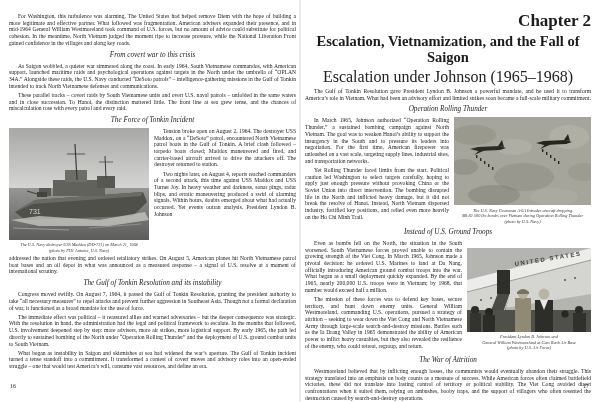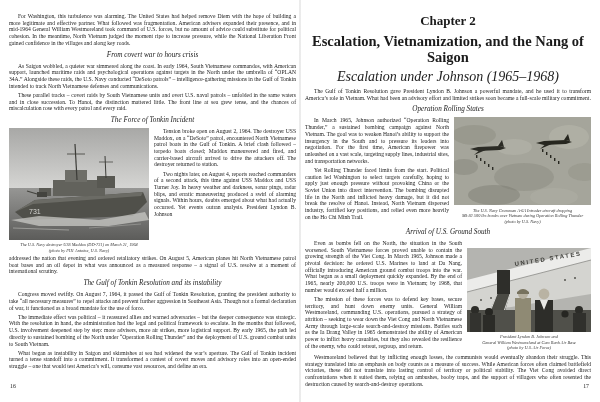--- a/index.html
+++ b/index.html
@@ -18,23 +18,23 @@
   .page-right { padding:11px 9px 0 5px; }
 
   .para {
     font-size:5.6px; line-height:6.7px; text-align:justify;
     text-indent:9px; margin:0 0 2.5px 0;
   }
   .h-italic {
     font-style:italic; text-align:center; font-size:7.2px; line-height:8px;
     margin:4px 0 4px 0; color:#222; font-weight:normal;
   }
-  .chapter-label { text-align:center; font-weight:bold; font-size:13px; line-height:15px; margin:2px 0 5px 0; }
+  .chapter-label { text-align:right; font-weight:bold; font-size:17px; line-height:15px; margin:2px 0 5px 0; }
   .chapter-title { text-align:center; font-weight:bold; font-size:14.5px; line-height:16px; margin:0 0 6px 0; }
-  .section-title { text-align:center; font-size:14px; line-height:12px; margin:0 0 5px 0; color:#222;font-style:italic; }
+  .section-title { text-align:center; font-size:16px; line-height:12px; margin:0 0 5px 0; color:#222; }
 
   .cols { display:flex; gap:5px; margin-bottom:2px; }
   .col-text { flex:1; min-width:0; }
   .figure { flex:0 0 auto; }
   .figure svg { display:block; }
   .figcap {
     font-size:4.3px; line-height:5.3px; font-style:italic;
     text-align:center; color:#333; margin-top:2.5px;
   }
   .pagenum { position:absolute; bottom:13px; font-size:5.8px; color:#1b1b1b; }
@@ -43,21 +43,21 @@
 </style>
 </head>
 <body>
 
 <div class="book">
   <div class="gutter"></div>
 
   <div class="page page-left">
     <p class="para">For Washington, this turbulence was alarming. The United States had helped remove Diem with the hope of building a more legitimate and effective partner. What followed was fragmentation. American advisers expanded their presence, and in mid-1964 General William Westmoreland took command of U.S. forces, but no amount of advice could substitute for political cohesion. In the meantime, North Vietnam judged the moment ripe to increase pressure, while the National Liberation Front gained confidence in the villages and along key roads.</p>
 
-    <div class="h-italic">From covert war to hours crisis</div>
+    <div class="h-italic">From covert war to this crisis</div>
 
     <p class="para">As Saigon wobbled, a quieter war simmered along the coast. In early 1964, South Vietnamese commandos, with American support, launched maritime raids and psychological operations against targets in the North under the umbrella of “OPLAN 34A.” Alongside these raids, the U.S. Navy conducted “DeSoto patrols” – intelligence-gathering missions in the Gulf of Tonkin intended to track North Vietnamese defenses and communications.</p>
     <p class="para">These parallel tracks – covert raids by South Vietnamese units and overt U.S. naval patrols – unfolded in the same waters and in close succession. To Hanoi, the distinction mattered little. The front line at sea grew tense, and the chances of miscalculation rose with every patrol and every raid.</p>
 
     <div class="h-italic">The Force of Tonkin Incident</div>
 
     <div class="cols">
       <div class="figure" style="width:140px;">
         <svg width="140" height="112" viewBox="0 0 140 112" xmlns="http://www.w3.org/2000/svg">
           <defs>
@@ -110,26 +110,26 @@
 
     <p class="para">Congress moved swiftly. On August 7, 1964, it passed the Gulf of Tonkin Resolution, granting the president authority to take “all necessary measures” to repel attacks and prevent further aggression in Southeast Asia. Though not a formal declaration of war, it functioned as a broad mandate for the use of force.</p>
     <p class="para">The immediate effect was political – it reassured allies and warned adversaries – but the deeper consequence was strategic. With the resolution in hand, the administration had the legal and political framework to escalate. In the months that followed, U.S. involvement deepened step by step: more advisers, more air strikes, more logistical support. By early 1965, the path led directly to sustained bombing of the North under “Operation Rolling Thunder” and the deployment of U.S. ground combat units to South Vietnam.</p>
     <p class="para">What began as instability in Saigon and skirmishes at sea had widened the war’s aperture. The Gulf of Tonkin incident turned a tense standoff into a commitment. It transformed a contest of covert moves and advisory roles into an open-ended struggle – one that would test America’s will, consume vast resources, and define an era.</p>
 
     <div class="pagenum pn-left">16</div>
   </div>
 
   <div class="page page-right">
     <div class="chapter-label">Chapter 2</div>
-    <div class="chapter-title">Escalation, Vietnamization, and the Nang of Saigon</div>
+    <div class="chapter-title">Escalation, Vietnamization, and the Fall of Saigon</div>
     <div class="section-title">Escalation under Johnson (1965–1968)</div>
 
     <p class="para">The Gulf of Tonkin Resolution gave President Lyndon B. Johnson a powerful mandate, and he used it to transform America’s role in Vietnam. What had been an advisory effort and limited strikes soon became a full-scale military commitment.</p>
 
-    <div class="h-italic">Operation Rolling States</div>
+    <div class="h-italic">Operation Rolling Thunder</div>
 
     <div class="cols">
       <div class="col-text">
         <p class="para">In March 1965, Johnson authorized “Operation Rolling Thunder,” a sustained bombing campaign against North Vietnam. The goal was to weaken Hanoi’s ability to support the insurgency in the South and to pressure its leaders into negotiation. For the first time, American firepower was unleashed on a vast scale, targeting supply lines, industrial sites, and transportation networks.</p>
         <p class="para">Yet Rolling Thunder faced limits from the start. Political caution led Washington to select targets carefully, hoping to apply just enough pressure without provoking China or the Soviet Union into direct intervention. The bombing disrupted life in the North and inflicted heavy damage, but it did not break the resolve of Hanoi. Instead, North Vietnam dispersed industry, fortified key positions, and relied even more heavily on the Ho Chi Minh Trail.</p>
       </div>
       <div class="figure" style="width:137px;">
         <svg width="137" height="88" viewBox="0 0 137 88" xmlns="http://www.w3.org/2000/svg">
           <rect x="0" y="0" width="137" height="88" fill="#a5a59b"></rect>
           <ellipse cx="20" cy="18" rx="22" ry="10" fill="#8d8d81" opacity="0.5"></ellipse>
@@ -162,21 +162,21 @@
             <rect x="18" y="17" width="1.4" height="3" fill="#26261f"></rect>
             <rect x="22" y="20" width="1.4" height="3" fill="#26261f"></rect>
           </g>
         </svg>
         <div class="figcap">The U.S. Navy Grumman A-6A Intruder aircraft dropping</div>
         <div class="figcap" style="margin-top:0;">Mk 82 500 lbs bombs over Vietnam during Operation Rolling Thunder</div>
         <div class="figcap" style="margin-top:0;">(photo by U.S. Navy)</div>
       </div>
     </div>
 
-    <div class="h-italic">Arrival of U.S. Ground South</div>
+    <div class="h-italic">Instead of U.S. Ground Troops</div>
 
     <div class="cols">
       <div class="col-text">
         <p class="para">Even as bombs fell on the North, the situation in the South worsened. South Vietnamese forces proved unable to contain the growing strength of the Viet Cong. In March 1965, Johnson made a pivotal decision: he ordered U.S. Marines to land at Da Nang, officially introducing American ground combat troops into the war. What began as a small deployment quickly expanded. By the end of 1965, nearly 200,000 U.S. troops were in Vietnam; by 1968, that number would exceed half a million.</p>
         <p class="para">The mission of these forces was to defend key bases, secure territory, and hunt down enemy units. General William Westmoreland, commanding U.S. operations, pursued a strategy of attrition – seeking to wear down the Viet Cong and North Vietnamese Army through large-scale search-and-destroy missions. Battles such as the Ia Drang Valley in 1965 demonstrated the ability of American power to inflict heavy casualties, but they also revealed the resilience of the enemy, who could retreat, regroup, and return.</p>
       </div>
       <div class="figure" style="width:124px; padding-top:8px;">
         <svg width="124" height="84" viewBox="0 0 124 84" xmlns="http://www.w3.org/2000/svg">
           <rect x="0" y="0" width="124" height="84" fill="#b4b4b0"></rect>
 
@@ -210,18 +210,19 @@
           <rect x="68" y="52" width="18" height="32" fill="#2d2d29"></rect>
           <circle cx="77" cy="46" r="5.4" fill="#b9b3a3"></circle>
           <polygon points="73,52 77,62 81,52" fill="#e8e8e4"></polygon>
         </svg>
         <div class="figcap">President Lyndon B. Johnson and</div>
         <div class="figcap" style="margin-top:0;">General William Westmoreland at Cam Ranh Air Base</div>
         <div class="figcap" style="margin-top:0;">(photo by U.S. Air Force)</div>
       </div>
     </div>
 
+    <div class="h-italic">The War of Attrition</div>
 
     <p class="para">Westmoreland believed that by inflicting enough losses, the communists would eventually abandon their struggle. This strategy translated into an emphasis on body counts as a measure of success. While American forces often claimed battlefield victories, these did not translate into lasting control of territory or political stability. The Viet Cong avoided direct confrontations when it suited them, relying on ambushes, booby traps, and the support of villagers who often resented the destruction caused by search-and-destroy operations.</p>
 
     <div class="pagenum pn-right">17</div>
   </div>
 </div>
 
 </body></html>

